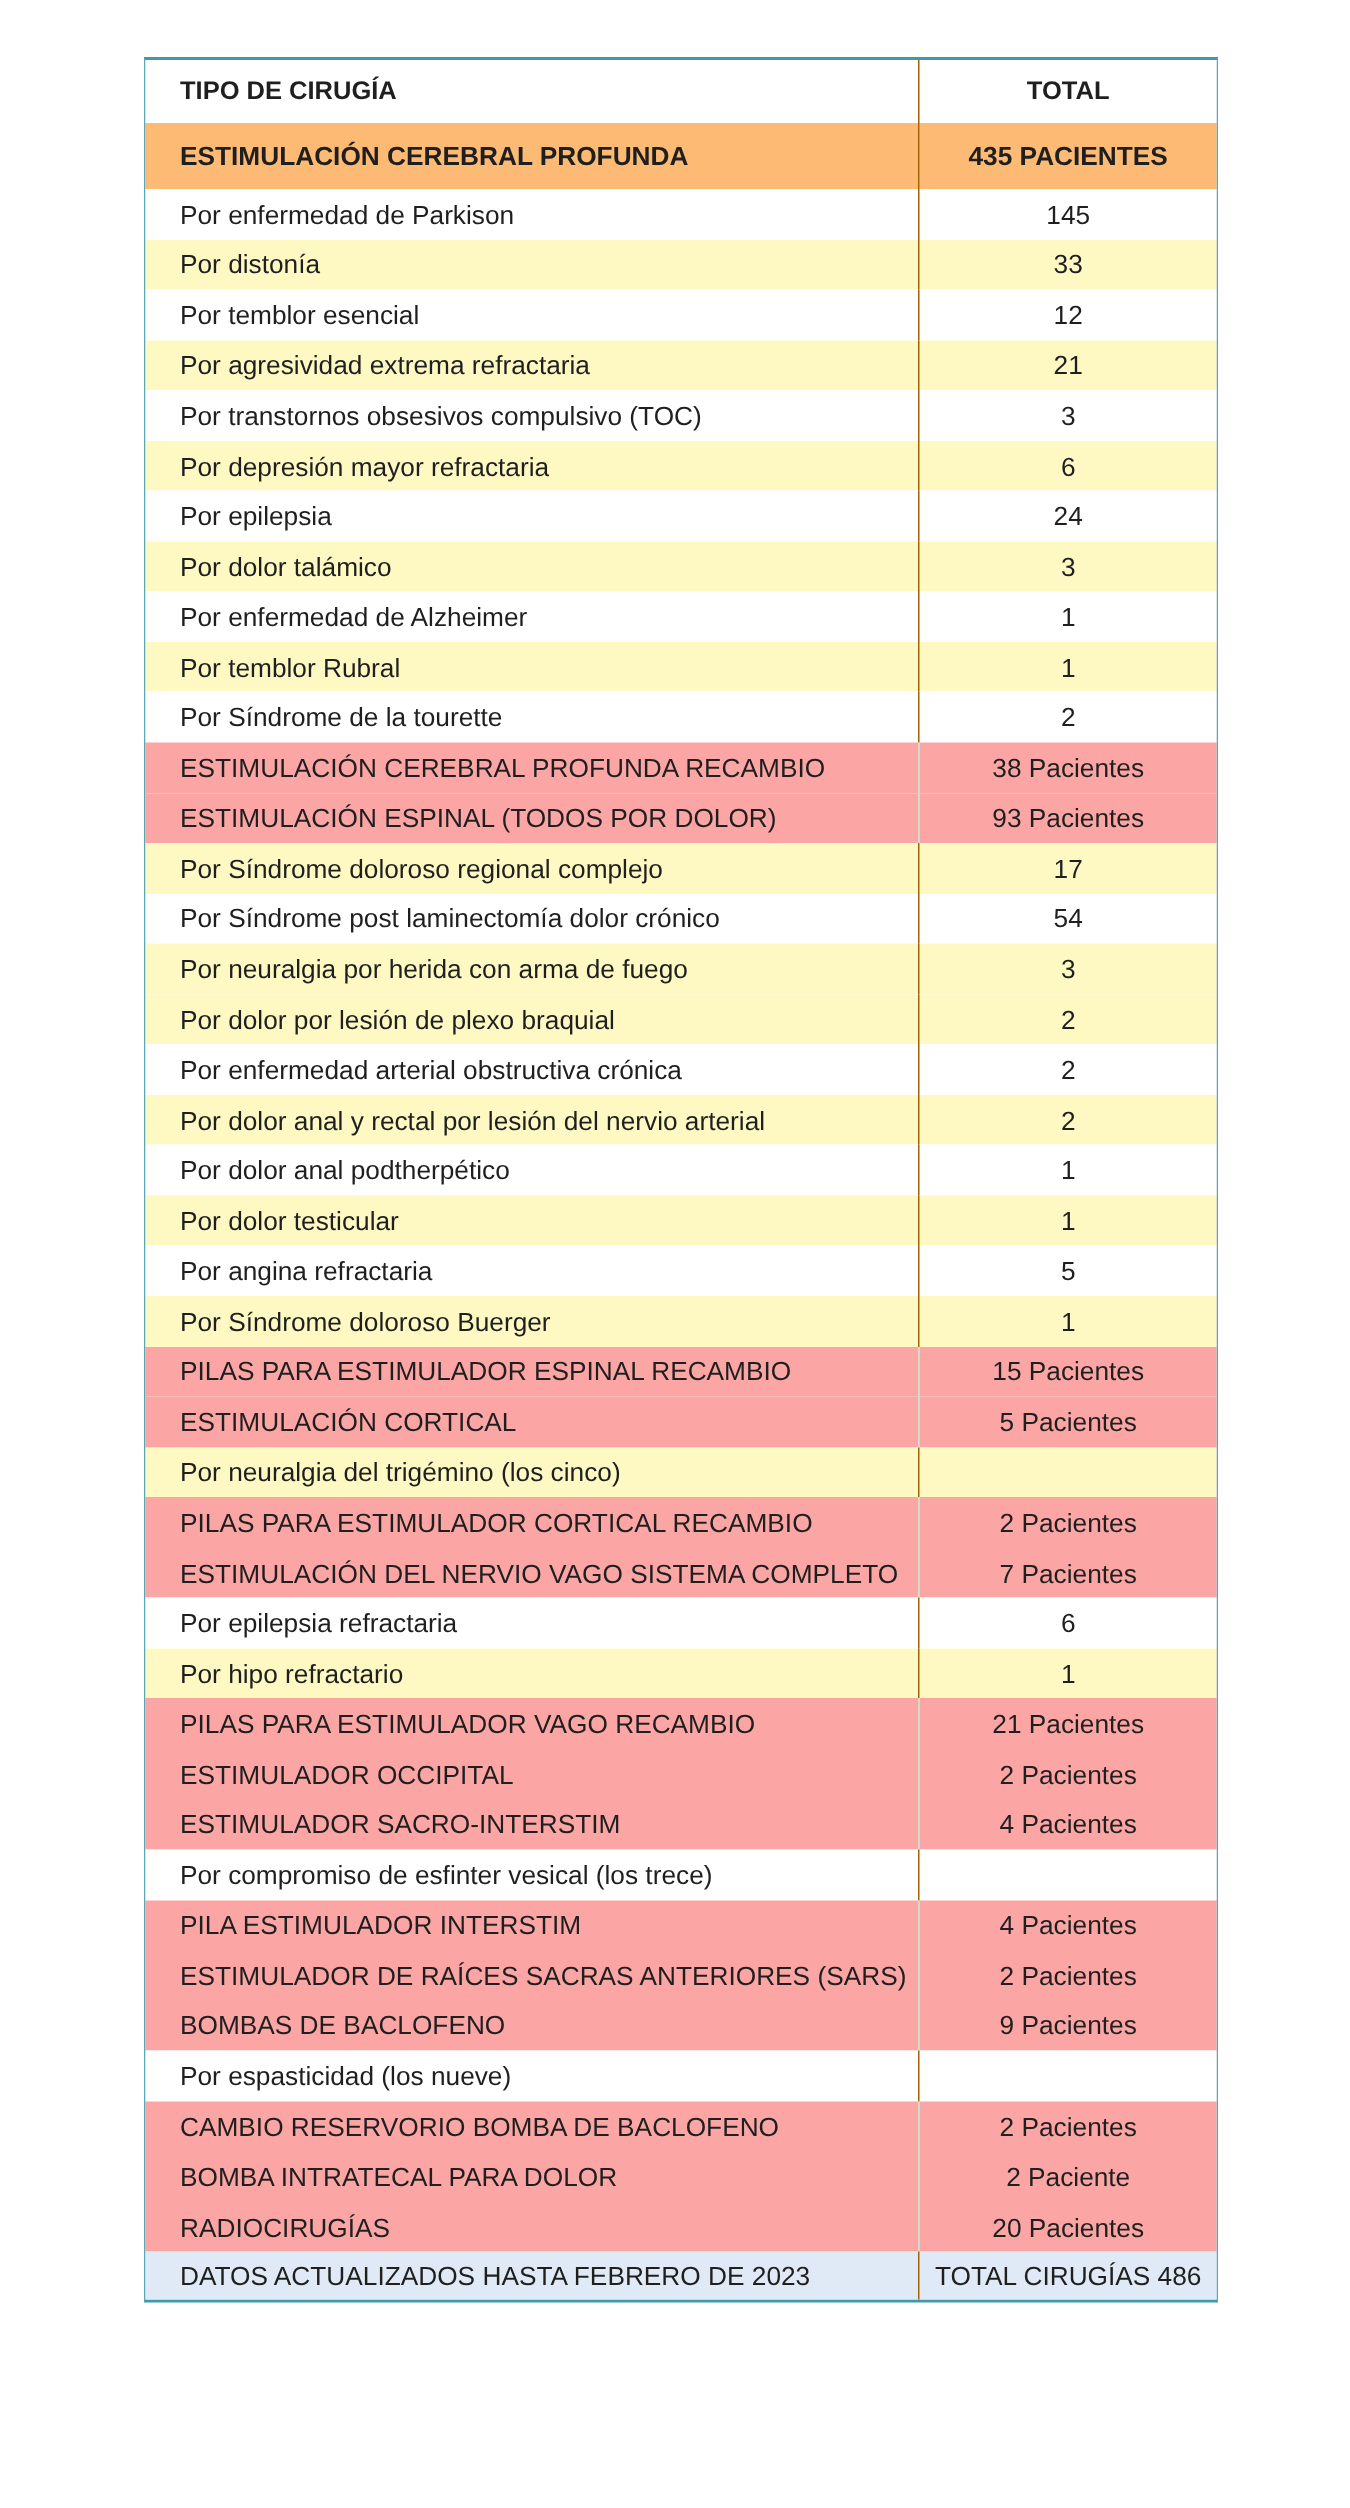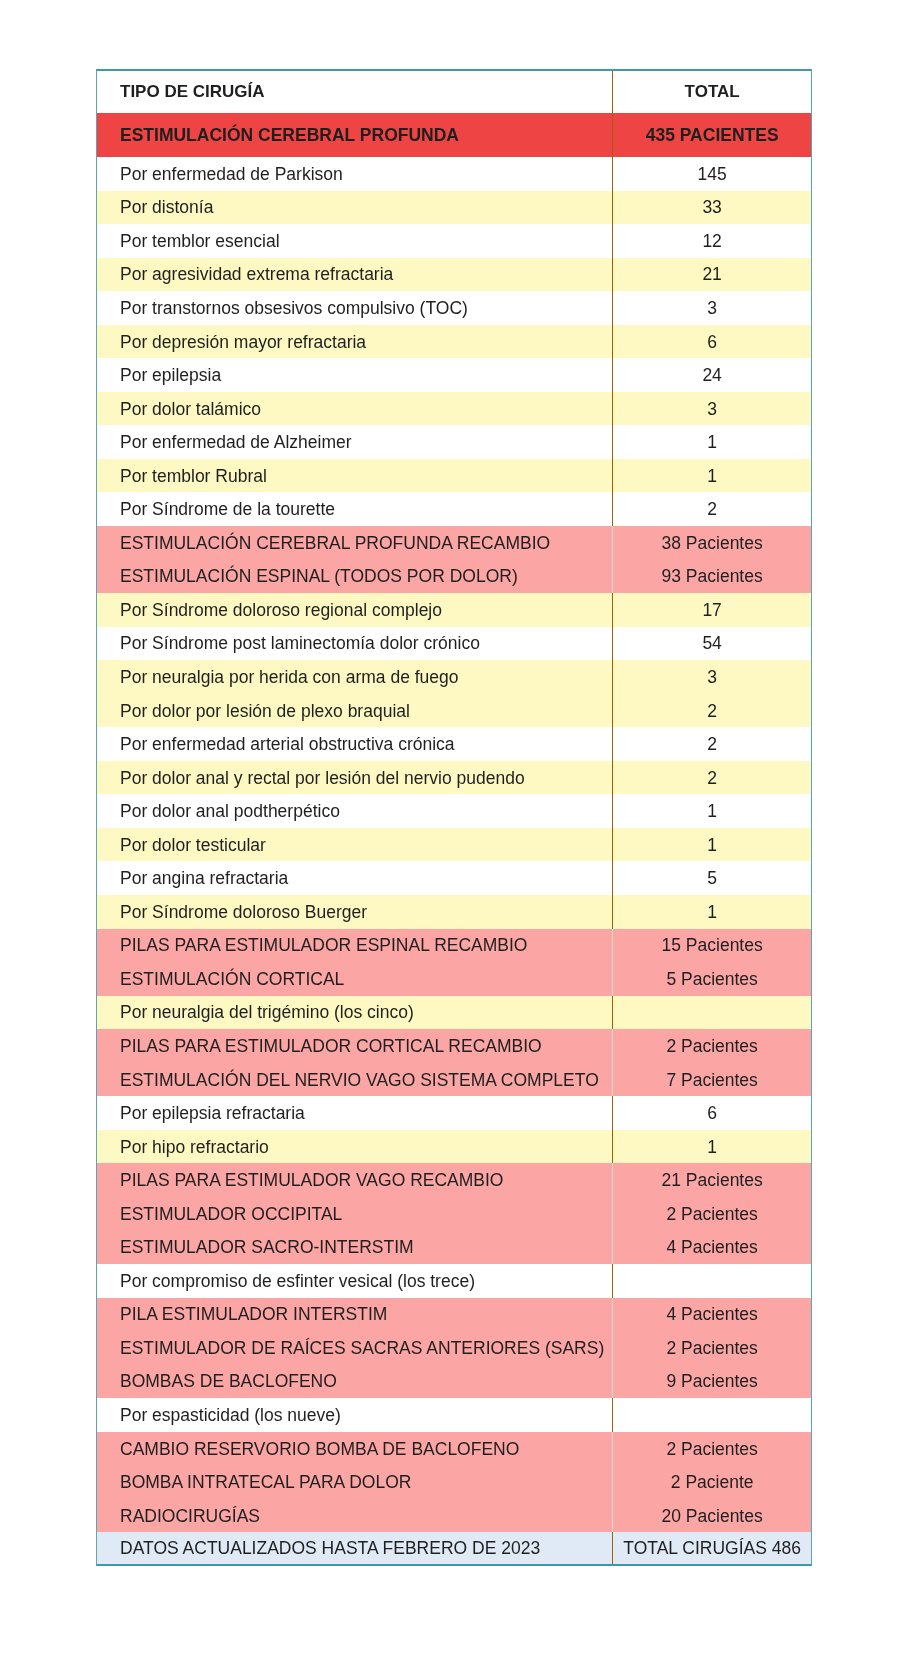--- a/index.html
+++ b/index.html
@@ -17,21 +17,20 @@
     .table-wrap {
       position: absolute;
       left: 96px;
       top: 38px;
       width: 716px;
       border: 1px solid #5aa6b2;
       border-top: 2px solid #3f9aa7;
       border-bottom: 2px solid #3f9aa7;
       box-sizing: border-box;
       background: #ffffff;
-      margin-top: 31px;
     }
     table {
       border-collapse: collapse;
       width: 100%;
       table-layout: fixed;
     }
     col.c1 { width: 510px; }
     col.c2 { width: 196px; }
     td, th {
       height: 33.55px;
@@ -50,21 +49,21 @@
       border-left: 1px solid #a16207;
     }
     tr.head th {
       height: 42px;
       font-weight: bold;
       font-size: 17px;
       background: #ffffff;
     }
     tr.main-section td {
       height: 44px;
-      background: #ef4444;
+      background: #fdba74;
       font-weight: bold;
     }
     tr.section td {
       background: #fca5a5;
     }
     tr.section td.total {
       border-left: 1px solid #d3dfcd;
     }
     tr.row-white td { background: #ffffff; }
     tr.row-gray td { background: #fef9c3; }
@@ -160,21 +159,21 @@
         </tr>
         <tr class="row-gray">
           <td>Por dolor por lesión de plexo braquial</td>
           <td class="total">2</td>
         </tr>
         <tr class="row-white">
           <td>Por enfermedad arterial obstructiva crónica</td>
           <td class="total">2</td>
         </tr>
         <tr class="row-gray">
-          <td>Por dolor anal y rectal por lesión del nervio pudendo</td>
+          <td>Por dolor anal y rectal por lesión del nervio arterial</td>
           <td class="total">2</td>
         </tr>
         <tr class="row-white">
           <td>Por dolor anal podtherpético</td>
           <td class="total">1</td>
         </tr>
         <tr class="row-gray">
           <td>Por dolor testicular</td>
           <td class="total">1</td>
         </tr>

